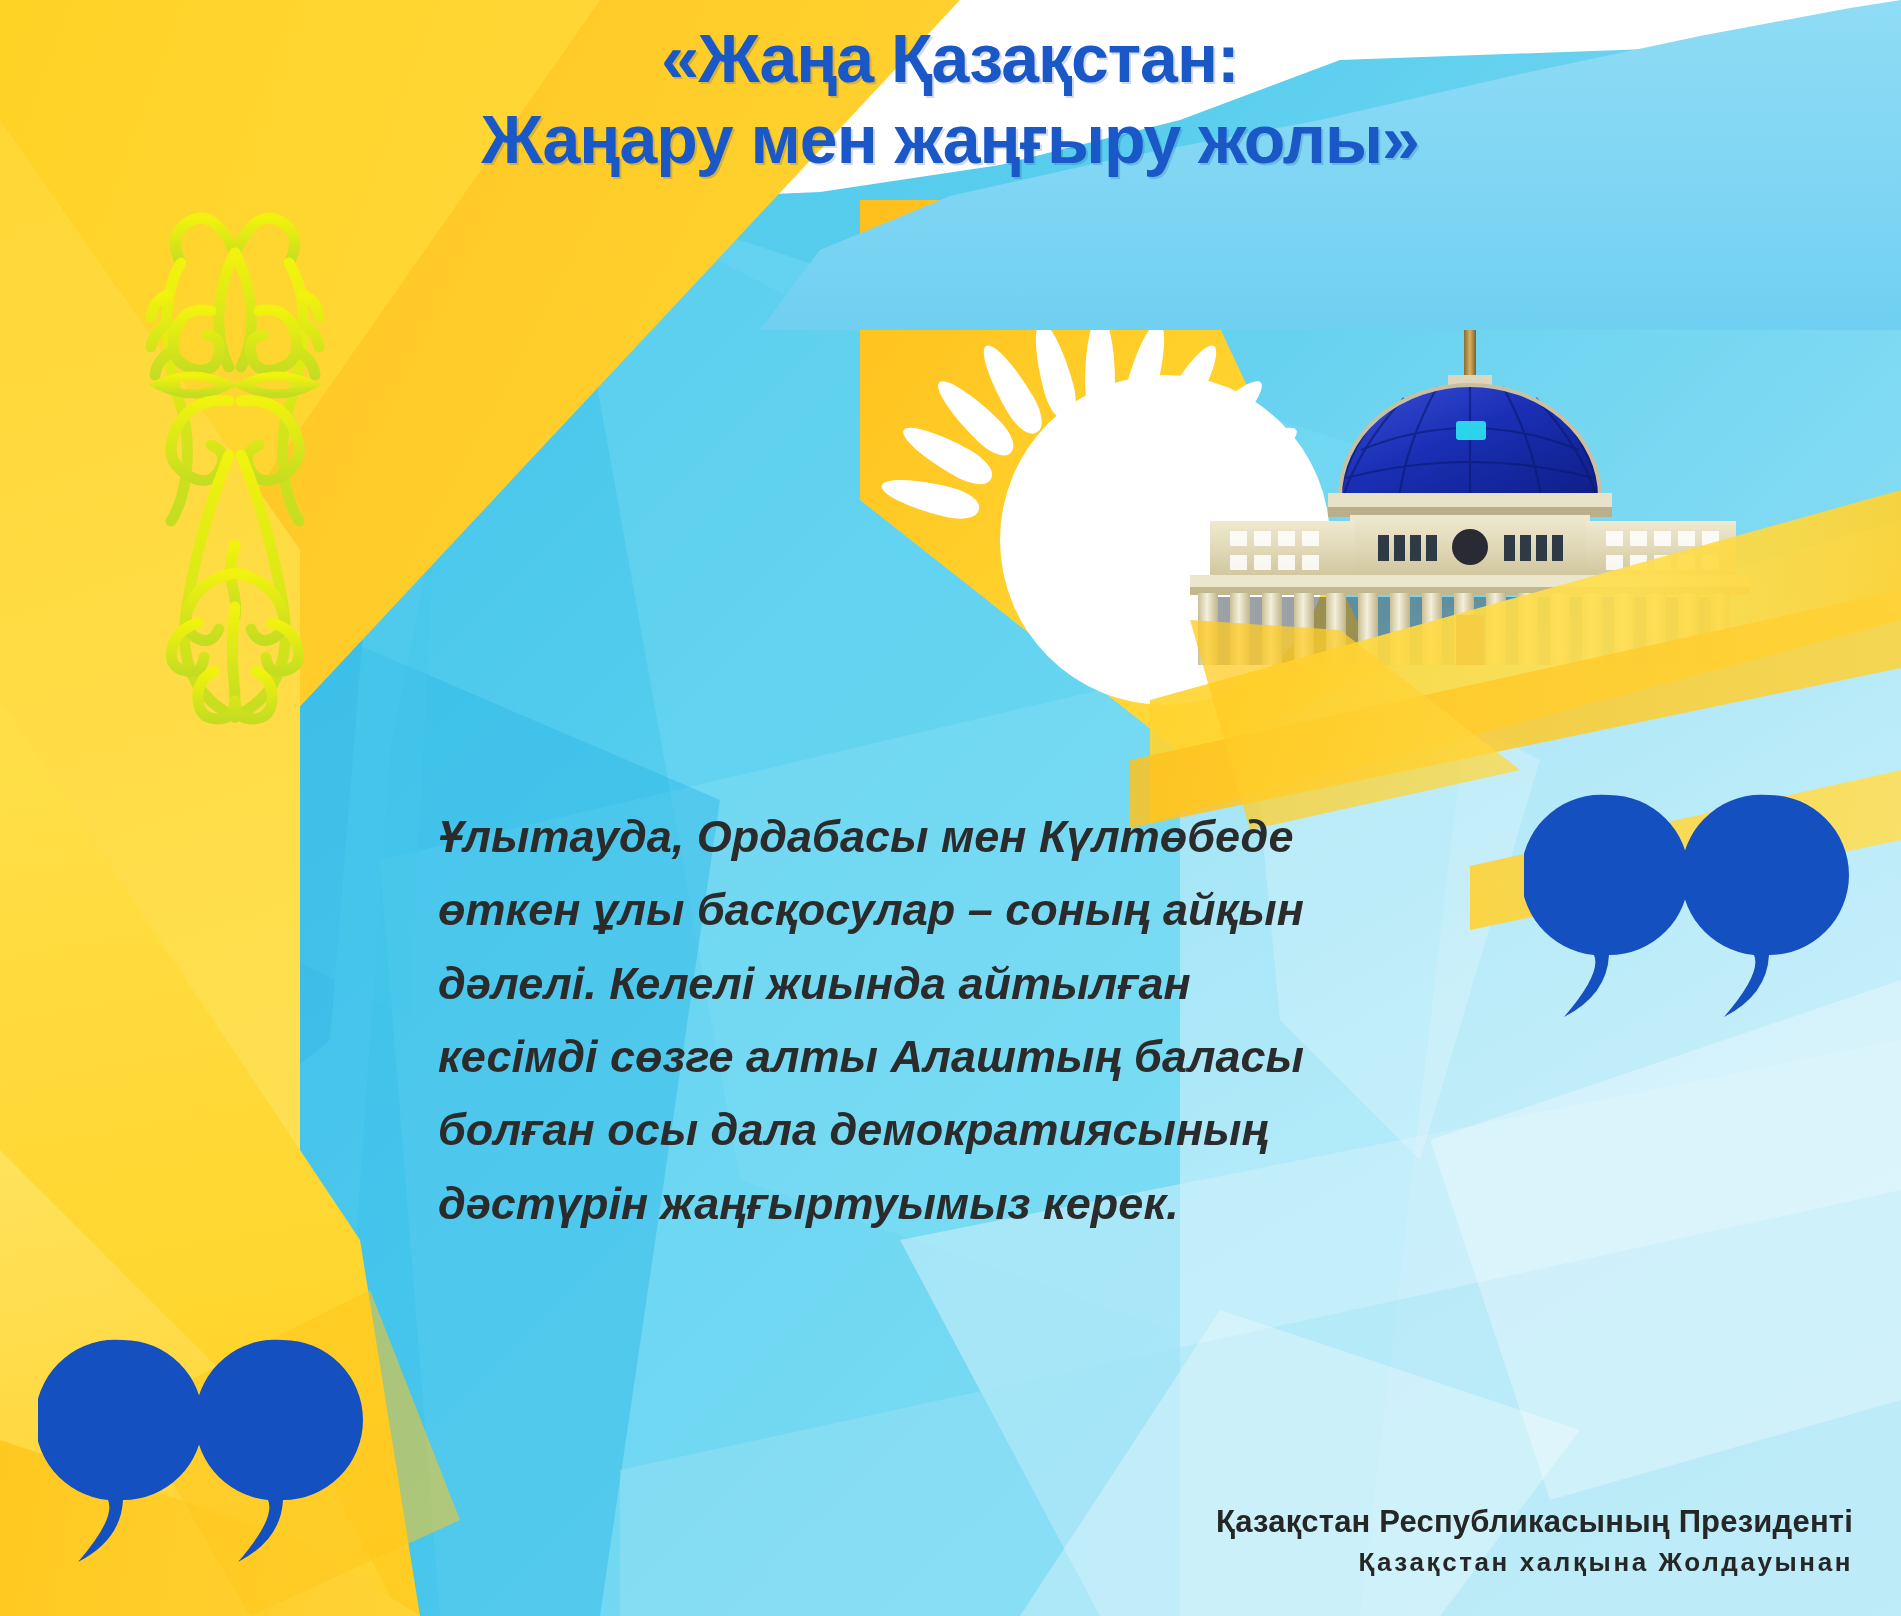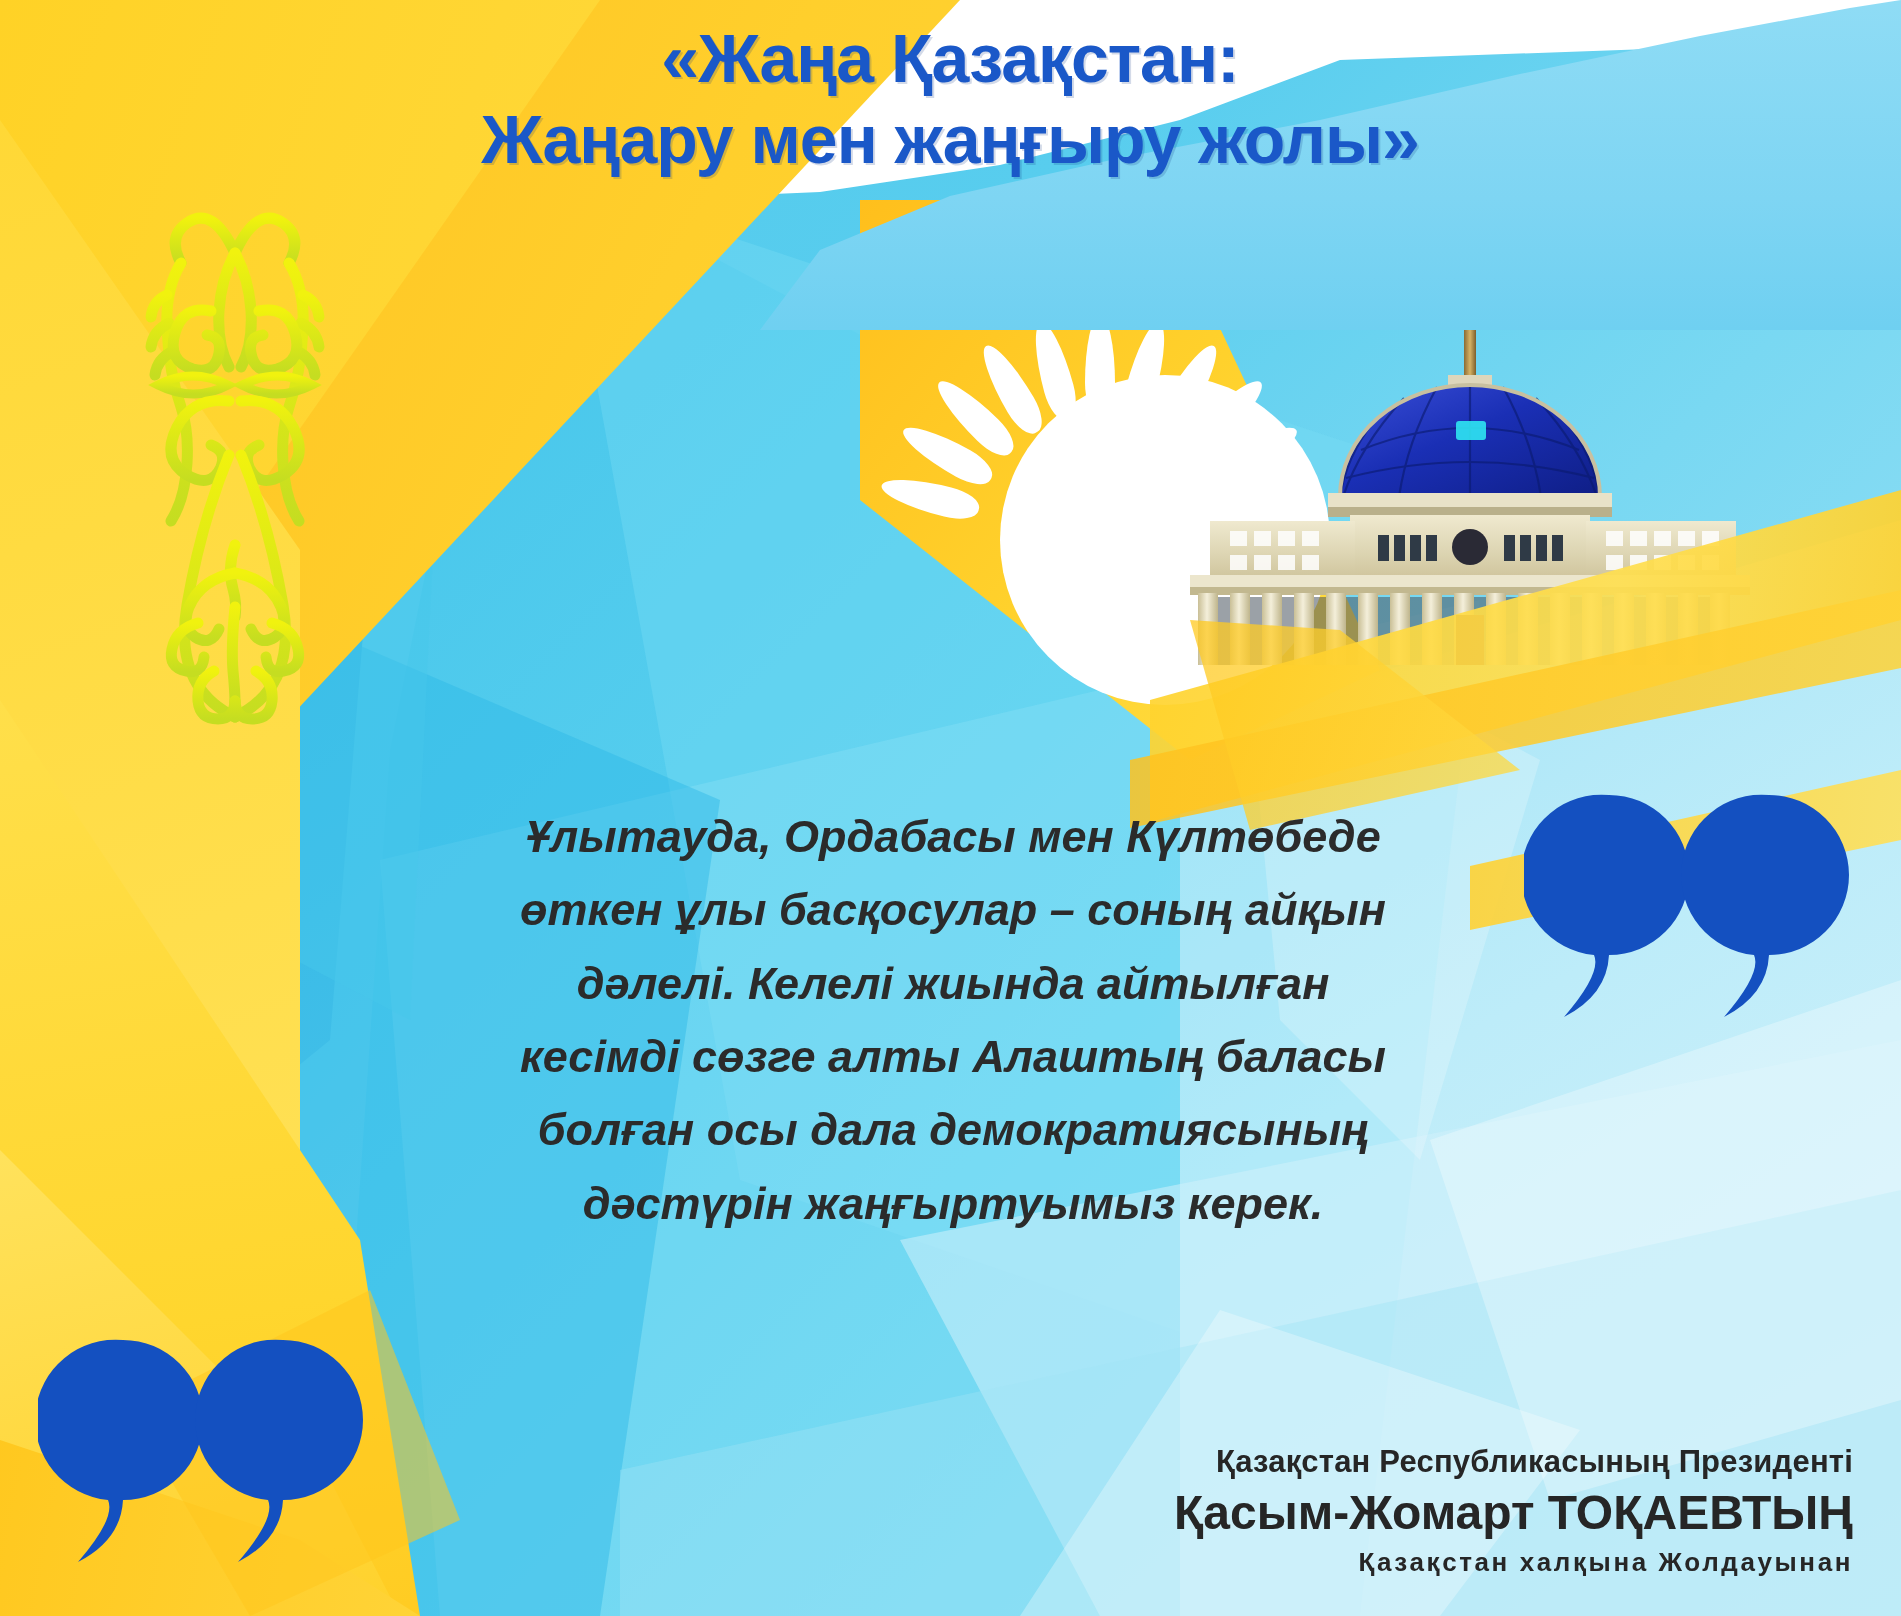--- a/index.html
+++ b/index.html
@@ -141,21 +141,20 @@
   }
   .title .l1{display:block;}
   .title .l2{display:block;margin-top:8px;}
 
   
   .quote{
     position:absolute;left:438px;top:800px;width:1030px;
     color:#2b2b2b;font-style:italic;font-weight:bold;
     font-size:45px;line-height:1.63;
     font-family:"Liberation Sans","DejaVu Sans",sans-serif;
-    text-align:center;
   }
   .quote p{margin:0;}
 
   
   .qmarks{position:absolute;}
   .qmarks svg{display:block;}
   .qm-right{left:1524px;top:790px;width:360px;height:230px;}
   .qm-left{left:38px;top:1335px;width:360px;height:230px;}
 
   
@@ -426,17 +425,16 @@
       <p>Ұлытауда, Ордабасы мен Күлтөбеде</p>
       <p>өткен ұлы басқосулар – соның айқын</p>
       <p>дәлелі. Келелі жиында айтылған</p>
       <p>кесімді сөзге алты Алаштың баласы</p>
       <p>болған осы дала демократиясының</p>
       <p>дәстүрін жаңғыртуымыз керек.</p>
     </div>
 
   <div class="attrib">
     <div class="a1">Қазақстан Республикасының Президенті</div>
-    <div class="a2">Қасым-Жомарт ТОҚАЕВТЫҢ</div>
     <div class="a3">Қазақстан  халқына  Жолдауынан</div>
   </div>
 
 </div>
 
 </body></html>

